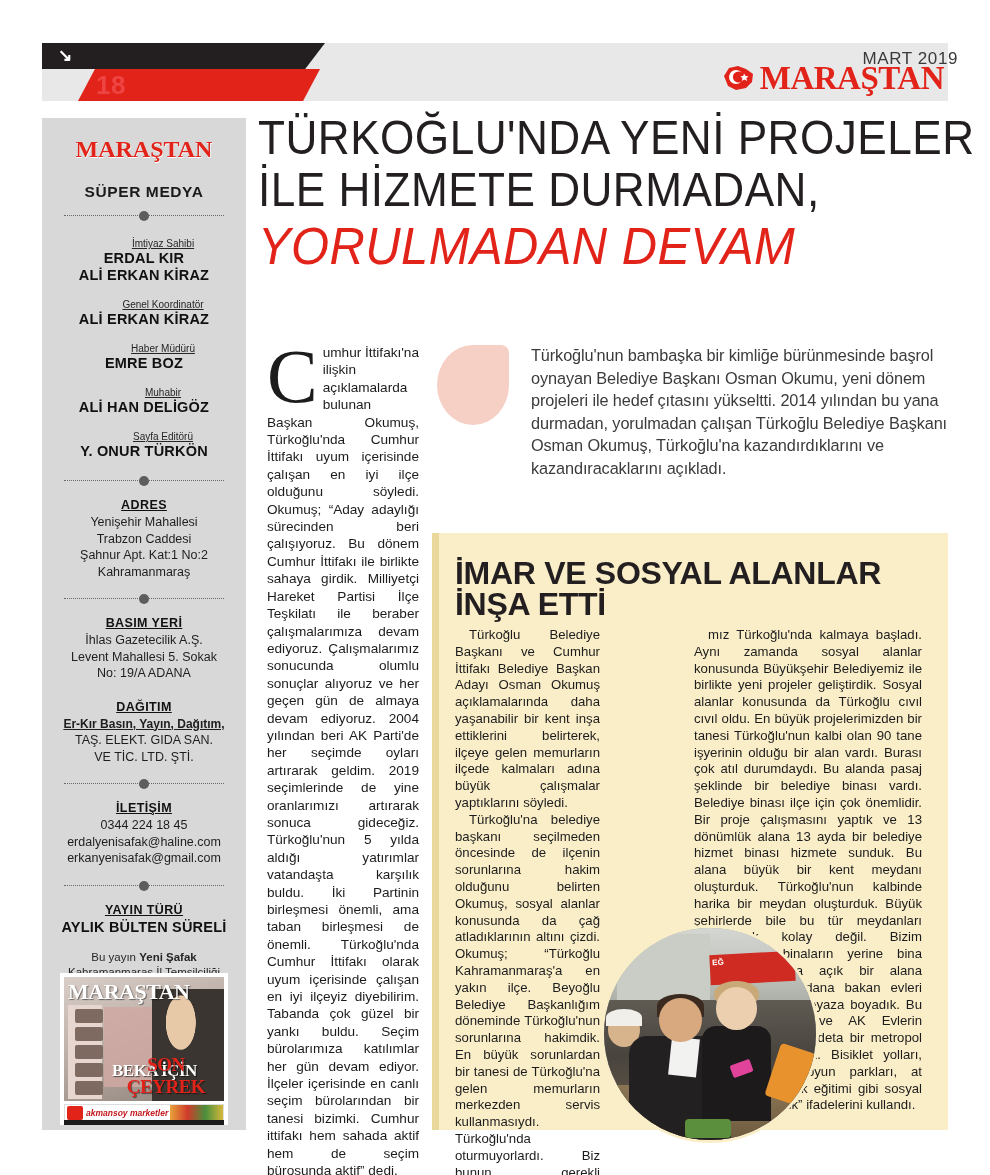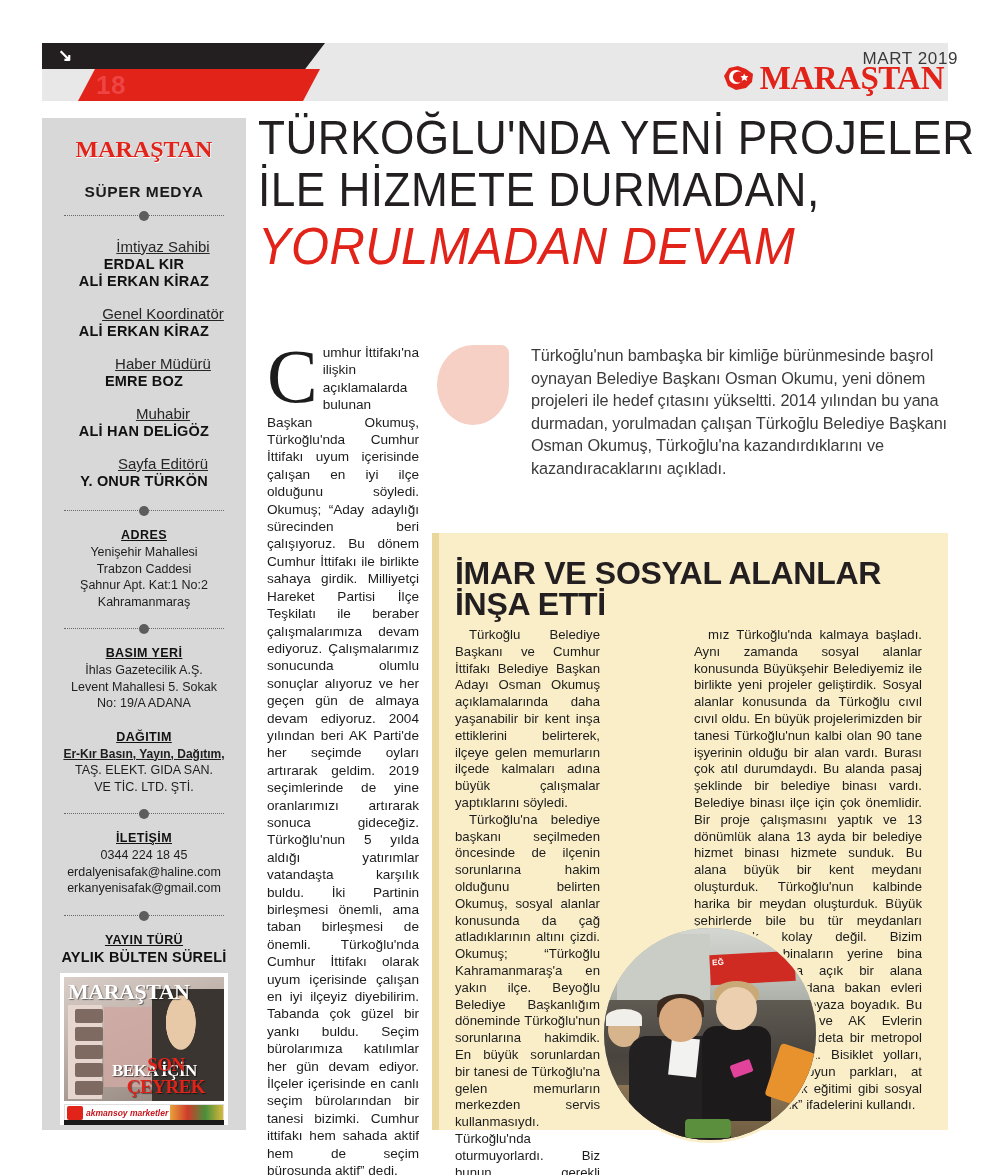--- a/index.html
+++ b/index.html
@@ -122,21 +122,21 @@
   .sb-sep::after {
     content: "";
     position: absolute;
     left: 50%; top: 2px;
     margin-left: -5px;
     width: 10px; height: 10px;
     border-radius: 50%;
     background: #5d5d5d;
   }
   .sb-role {
-    font-size: 15px;
+    font-size: 10px;
     color: #262626;
     text-decoration: underline;
     margin-bottom: 1px;
     margin-top: 15px;
     padding-left: 38px;
   }
   .sb-name {
     font-size: 14.5px;
     font-weight: bold;
     color: #111111;

